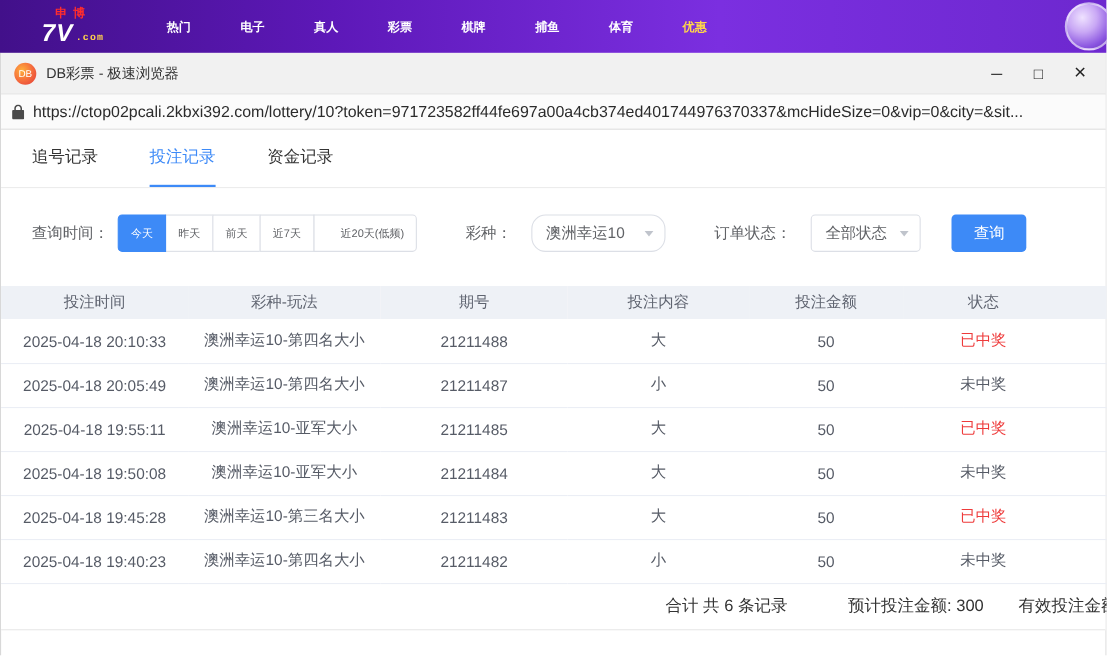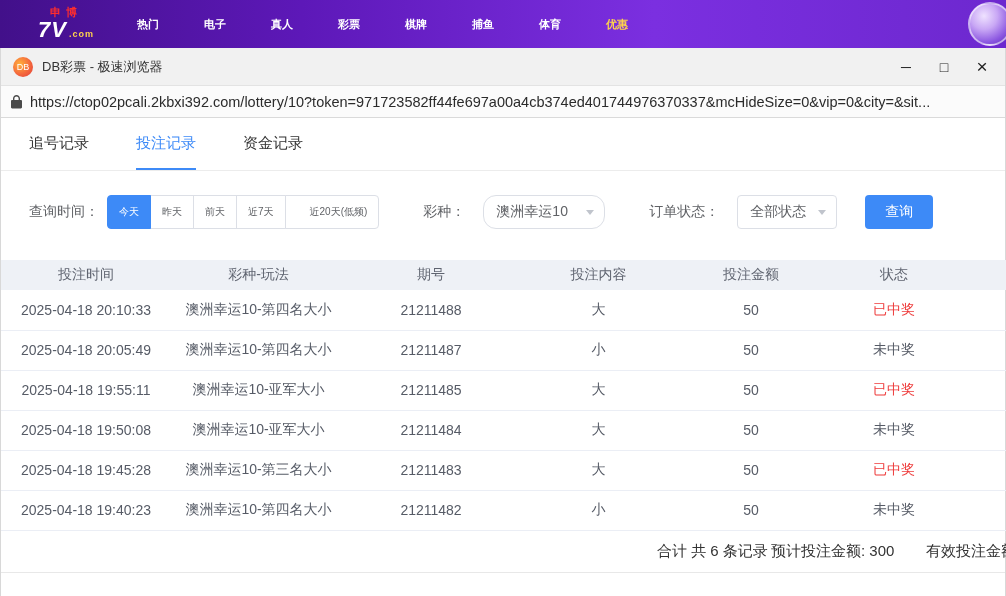--- a/index.html
+++ b/index.html
@@ -6,24 +6,24 @@
   html,body { width:1006px; height:596px; overflow:hidden; }
   body { font-family:"Liberation Sans","DejaVu Sans",sans-serif; background:#fff; }
   .screen { position:relative; width:1006px; height:596px; overflow:hidden; }
 
   
   .topbar {
     height:48px;
     background:linear-gradient(90deg,#42108a 0%,#5d18b8 30%,#7b2fe0 65%,#6d28cf 100%);
     display:flex; align-items:center; padding-left:38px; position:relative;
   }
-  .logo { display:flex; flex-direction:column; align-items:center; line-height:1; margin-right:36px; cursor:pointer; }
+  .logo { display:flex; flex-direction:column; align-items:center; line-height:1; margin-right:50px; cursor:pointer; }
   .logo-cn { color:#ff2d2d; font-size:11px; font-weight:bold; letter-spacing:5px; margin-bottom:1px; }
   .logo-main { color:#fff; font-size:22px; font-weight:bold; font-style:italic; letter-spacing:1px; display:flex; align-items:flex-end; }
-  .logo-com { color:#ffd24d; font-size:9px; font-weight:bold; font-style:normal; margin-left:2px; margin-bottom:2px; }
+  .logo-com { color:#ffd24d; font-size:9px; font-weight:bold; font-style:normal; margin-left:2px; margin-bottom:2px;font-family:Liberation Mono, monospace; }
   .topnav { display:flex; align-items:center; gap:31px; }
   .nav-item { color:#fff; font-size:11px; font-weight:bold; text-decoration:none; cursor:pointer; padding:0 7px; }
   .nav-item[data-active="true"] { color:#ffd54a; }
   .avatar {
     position:absolute; right:-6px; top:2px; width:44px; height:44px; border-radius:50%;
     background:radial-gradient(circle at 35% 30%, #efe2ff 0%, #c9a8f5 35%, #8a55e0 70%, #5b2db0 100%);
     border:2px solid rgba(255,255,255,.55); cursor:pointer;
   }
 
   
@@ -83,21 +83,21 @@
   
   table { width:1006px; border-collapse:collapse; margin-top:31px; table-layout:fixed; }
   thead th { background:#eef1f6; height:30px; font-weight:400; font-size:14px; color:#5f6470; text-align:center; }
   tbody td { height:40px; border-bottom:1px solid #ebeef5; font-size:14px; color:#565b66; text-align:center; }
   th.col-status, td.col-status { padding-right:40px; }
   td[data-status="win"] { color:#ee3b3b; }
 
   
   .summary { position:relative; height:42px; border-bottom:1px solid #e8e8e8; font-size:15px; color:#333; }
   .sum-item { position:absolute; top:50%; transform:translateY(-50%); white-space:nowrap; }
-  .sum-total { left:656px;text-align:right; }
+  .sum-total { left:604px;text-align:right; }
   .sum-expected { left:770px; }
   .sum-valid { left:925px; }
 </style>
 </head>
 <body>
 
 <div class="screen">
 
   <header class="topbar">
     <div class="logo">

